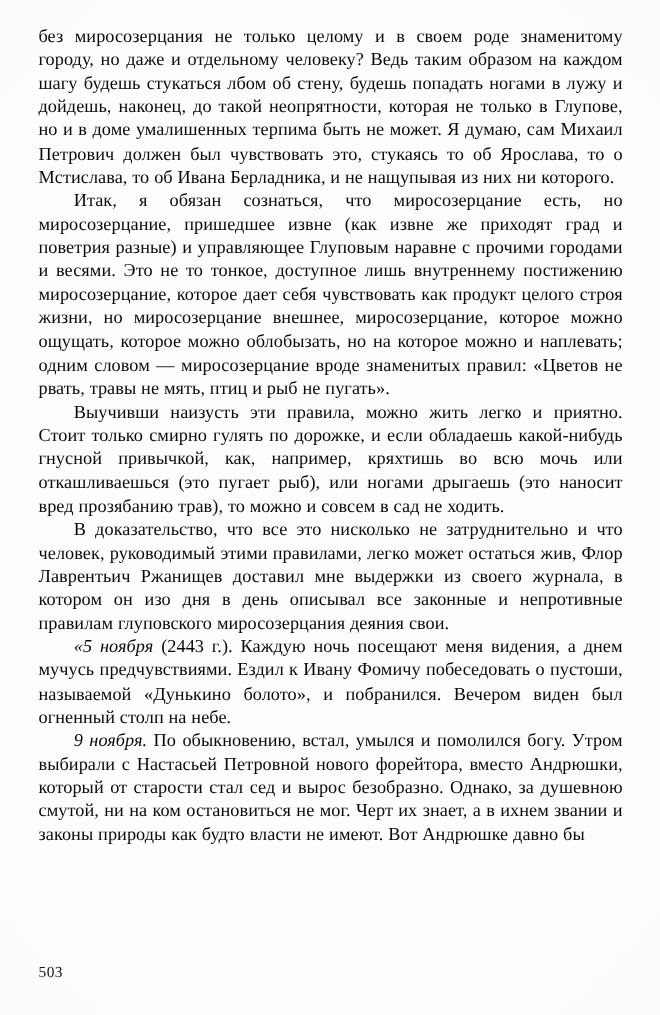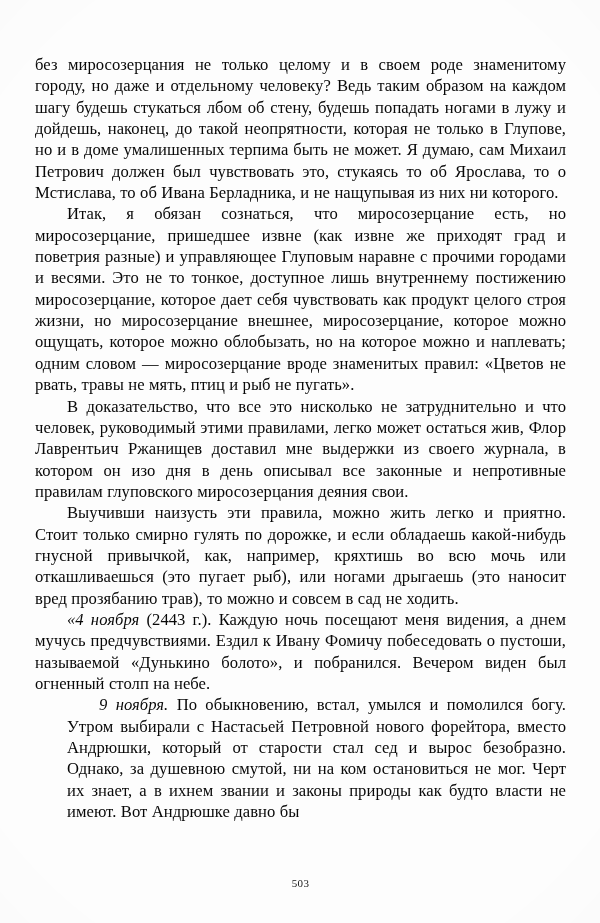--- a/index.html
+++ b/index.html
@@ -50,40 +50,37 @@
 
   p {
     margin: 0;
     text-indent: 32px;
     text-align: justify;
     
   }
 
   p.no-indent {
     text-indent: 0;
-    margin-top: 32px;
   }
 
   
   p:last-child {
     text-align: justify;
-    margin-left: 32px;
   }
 
   .journal-date {
     font-style: italic;
   }
 
   .folio {
     position: absolute;
     left: 0;
     top: 855px;
     width: 531px;
-    text-align: center;
-    font-size: 11px;
+    font-size: 14px;
     letter-spacing: 0.4px;
     color: #1a1a1a;
   }
 
   
   .text-block, .folio {
     text-rendering: optimizeLegibility;
     filter: contrast(1.04);
   }
 </style>
@@ -93,26 +90,26 @@
 <div class="scan-noise"></div>
 
 <div class="page">
 
   <div class="text-block">
 
     <p class="no-indent">без миросозерцания не только целому и в своем роде знаменитому городу, но даже и отдельному человеку? Ведь таким образом на каждом шагу будешь стукаться лбом об стену, будешь попадать ногами в лужу и дойдешь, наконец, до такой неопрятности, которая не только в Глупове, но и в доме умалишенных терпима быть не может. Я думаю, сам Михаил Петрович должен был чувствовать это, стукаясь то об Ярослава, то о Мстислава, то об Ивана Берладника, и не нащупывая из них ни которого.</p>
 
     <p>Итак, я обязан сознаться, что миросозерцание есть, но миросозерцание, пришедшее извне (как извне же приходят град и поветрия разные) и управляющее Глуповым наравне с прочими городами и весями. Это не то тонкое, доступное лишь внутреннему постижению миросозерцание, которое дает себя чувствовать как продукт целого строя жизни, но миросозерцание внешнее, миросозерцание, которое можно ощущать, которое можно облобызать, но на которое можно и наплевать; одним словом — миросозерцание вроде знаменитых правил: «Цветов не рвать, травы не мять, птиц и рыб не пугать».</p>
 
+    <p>Выучивши наизусть эти правила, можно жить легко и приятно. Стоит только смирно гулять по дорожке, и если обладаешь какой-нибудь гнусной привычкой, как, например, кряхтишь во всю мочь или откашливаешься (это пугает рыб), или ногами дрыгаешь (это наносит вред прозябанию трав), то можно и совсем в сад не ходить.</p>
+
     <p>В доказательство, что все это нисколько не затруднительно и что человек, руководимый этими правилами, легко может остаться жив, Флор Лаврентьич Ржанищев доставил мне выдержки из своего журнала, в котором он изо дня в день описывал все законные и непротивные правилам глуповского миросозерцания деяния свои.</p>
 
-    <p>Выучивши наизусть эти правила, можно жить легко и приятно. Стоит только смирно гулять по дорожке, и если обладаешь какой-нибудь гнусной привычкой, как, например, кряхтишь во всю мочь или откашливаешься (это пугает рыб), или ногами дрыгаешь (это наносит вред прозябанию трав), то можно и совсем в сад не ходить.</p>
 
-
-    <p><span class="journal-date">«4 ноября</span><span> (2443 г.). Каждую ночь посещают меня видения, а днем мучусь предчувствиями. Ездил к Ивану Фомичу побеседовать о пустоши, называемой «Дунькино болото», и побранился. Вечером виден был огненный столп на небе.</span></p>
+    <p><span class="journal-date">«5 ноября</span><span> (2443 г.). Каждую ночь посещают меня видения, а днем мучусь предчувствиями. Ездил к Ивану Фомичу побеседовать о пустоши, называемой «Дунькино болото», и побранился. Вечером виден был огненный столп на небе.</span></p>
 
     <p><span class="journal-date">9 ноября.</span><span> По обыкновению, встал, умылся и помолился богу. Утром выбирали с Настасьей Петровной нового форейтора, вместо Андрюшки, который от старости стал сед и вырос безобразно. Однако, за душевною смутой, ни на ком остановиться не мог. Черт их знает, а в ихнем звании и законы природы как будто власти не имеют. Вот Андрюшке давно бы</span></p>
 
   </div>
 
   <div class="folio">503</div>
 
 </div>
 
 </body></html>

